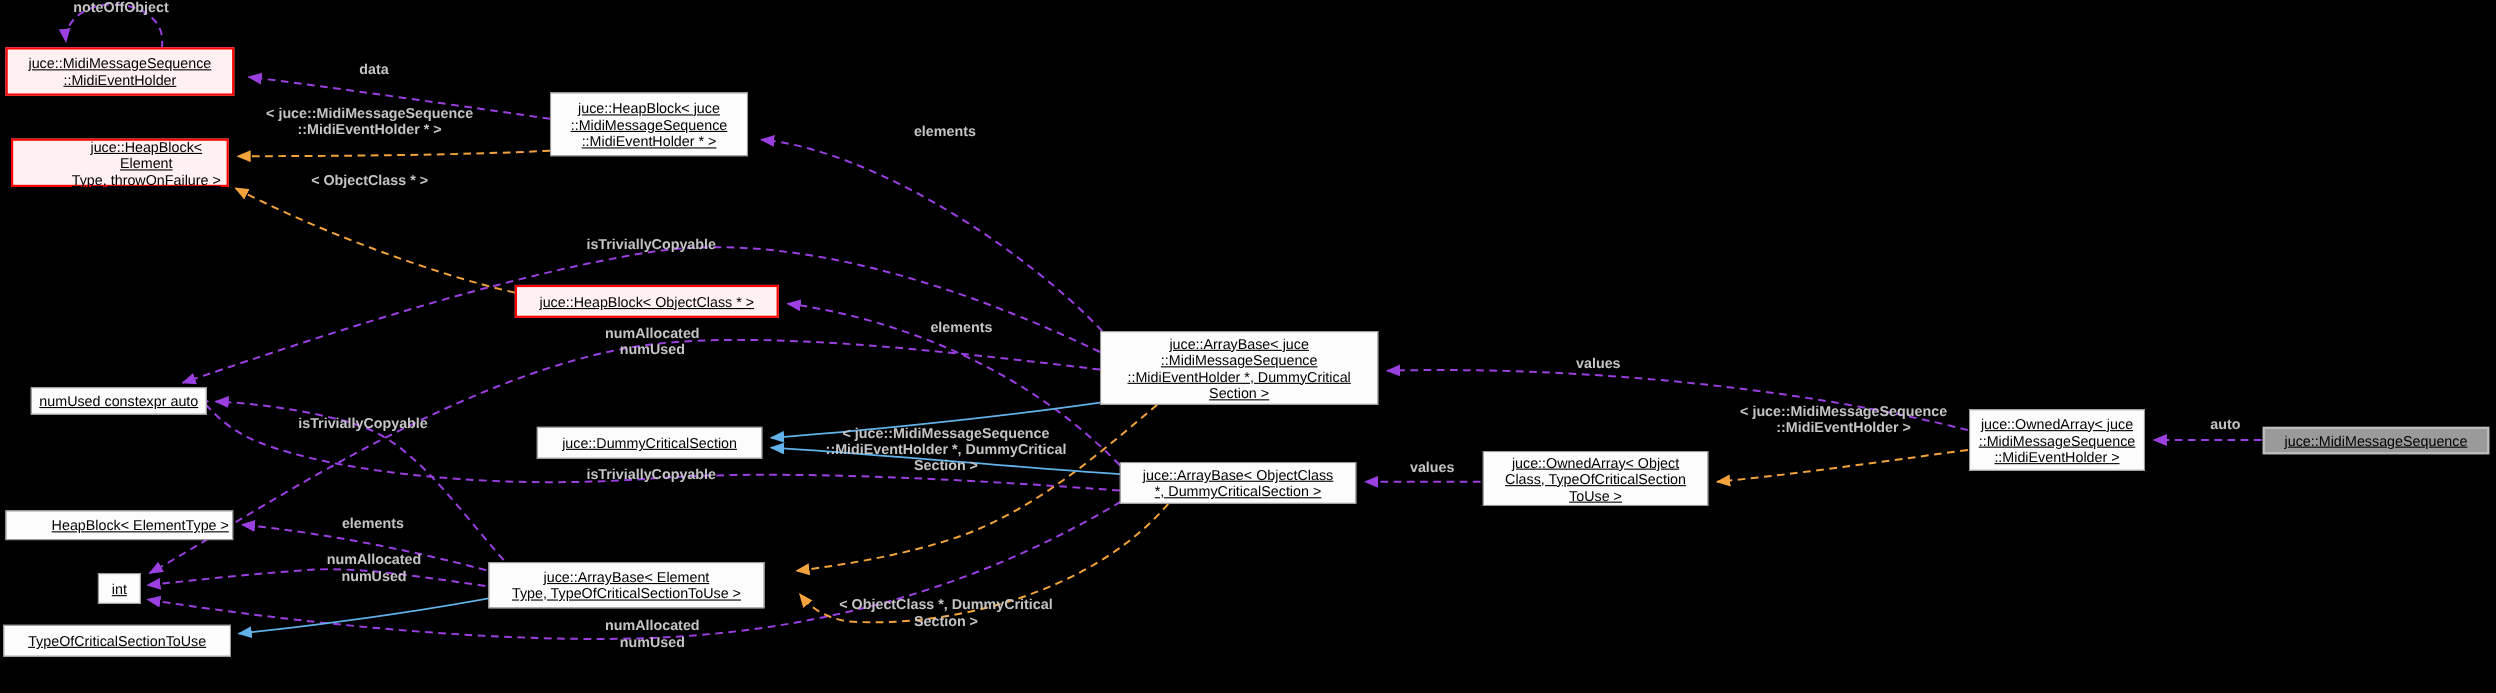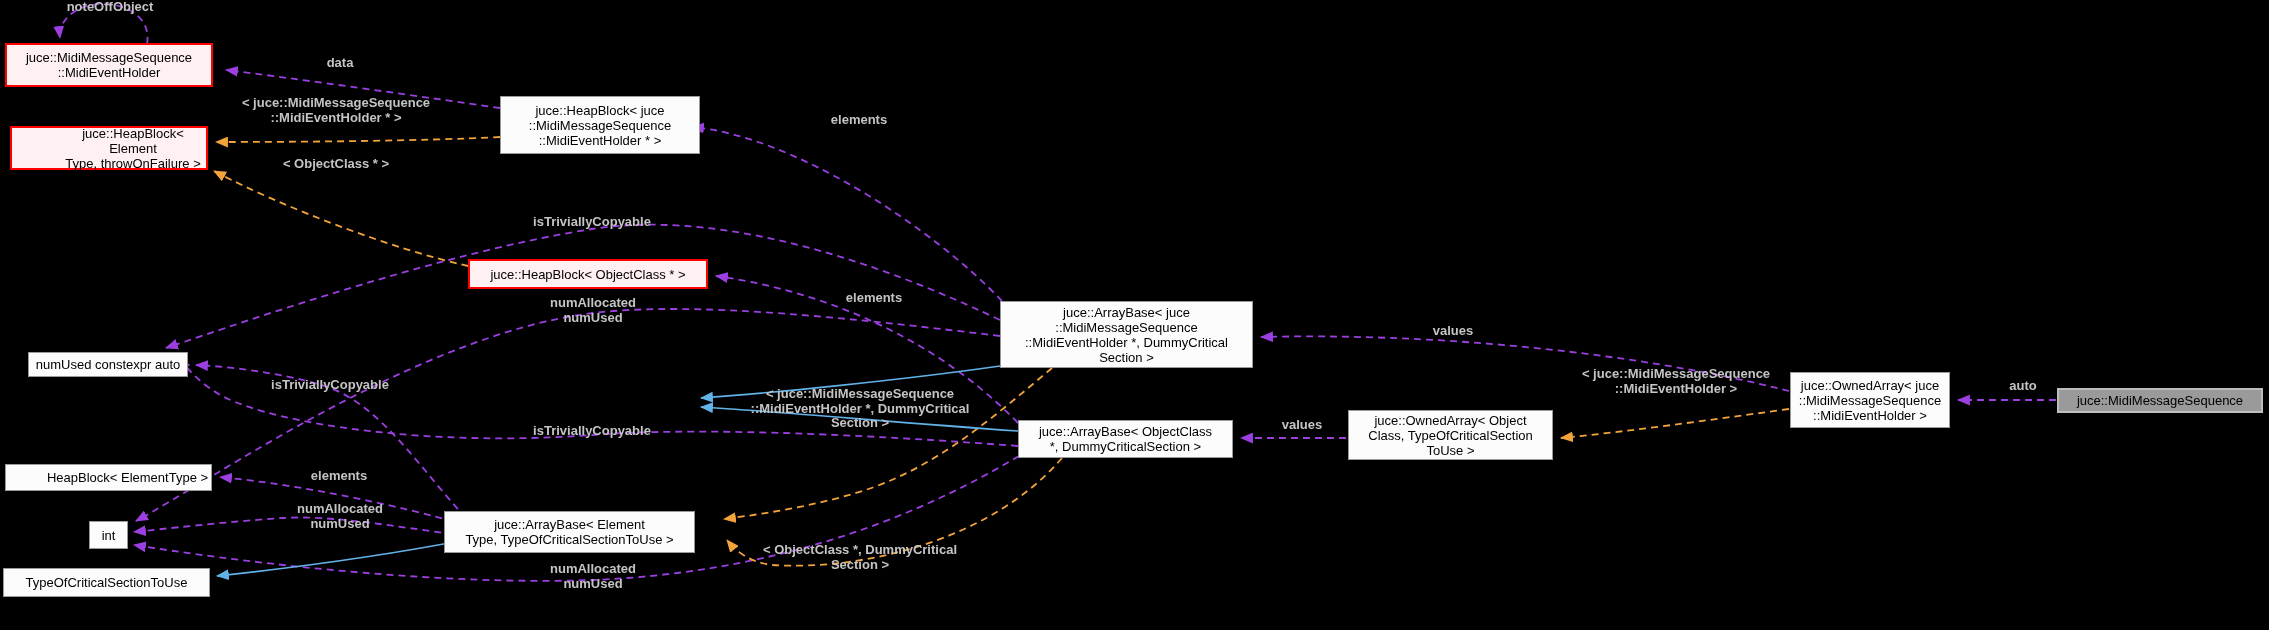--- a/index.html
+++ b/index.html
@@ -4,21 +4,21 @@
 <style>
   html,body{margin:0;padding:0;background:#000;}
   .stage{position:relative;width:2269px;height:630px;background:#000;overflow:hidden;
          font-family:"Liberation Sans","DejaVu Sans",sans-serif;}
   svg.edges{position:absolute;left:0;top:0;width:2269px;height:630px;}
   .pe{stroke:#9B3FE0;fill:none;stroke-width:1.8;stroke-dasharray:7 5;marker-end:url(#ap);}
   .oe{stroke:#F2A33C;fill:none;stroke-width:1.8;stroke-dasharray:7 5;marker-end:url(#ao);}
   .ce{stroke:#61B2E8;fill:none;stroke-width:1.6;marker-end:url(#ac);}
   .node{position:absolute;display:flex;align-items:center;justify-content:center;
         text-align:center;white-space:pre-line;font-size:13px;line-height:15px;
-        color:#000;background:#FCFCFC;border:1px solid #999;box-sizing:border-box;cursor:pointer;}
+        color:#000;background:#FCFCFC;border:1px solid #999;box-sizing:border-box;cursor:pointer;text-decoration:underline;}
   .node.red{background:#FFF1F1;border:2px solid #FF0000;}
   .node.current{background:#9A9A9A;border:2px solid #BDBDBD;}
   .elabel{position:absolute;transform:translateX(-50%);font-weight:bold;font-size:13px;
           line-height:14.5px;color:#C4C4C4;white-space:pre-line;text-align:center;}
 </style>
 </head>
 <body>
 
 <div class="stage">
 
@@ -58,25 +58,26 @@
 
     <path class="ce" d="M 1000,366 C 902,380 772,393 701,398"></path>
     <path class="ce" d="M 1018,431 C 902,423 772,411 701,407"></path>
     <path class="ce" d="M 465,540 C 382,556 282,569 217,576"></path>
   </svg>
 
   <div class="node red" style="left:5px;top:43px;width:208px;height:44px;">juce::MidiMessageSequence
 ::MidiEventHolder</div>
   <div class="node red" style="left:10px;top:126px;width:198px;height:44px;padding-left:48px;">juce::HeapBlock&lt; Element
 Type, throwOnFailure &gt;</div>
-  <div class="node" style="left:500px;top:96px;width:200px;height:58px;">juce::HeapBlock&lt; juce
+  <div class="node" style="left:500px;top:84px;width:180px;height:58px;">juce::HeapBlock&lt; juce
 ::MidiMessageSequence
 ::MidiEventHolder * &gt;</div>
   <div class="node red" style="left:468px;top:259px;width:240px;height:30px;">juce::HeapBlock&lt; ObjectClass * &gt;</div>
   <div class="node" style="left:28px;top:352px;width:160px;height:25px;">numUsed constexpr auto</div>
+  <div class="node" style="left:488px;top:388px;width:205px;height:29px;">juce::DummyCriticalSection</div>
   <div class="node" style="left:5px;top:464px;width:207px;height:27px;padding-left:38px;">HeapBlock&lt; ElementType &gt;</div>
   <div class="node" style="left:89px;top:521px;width:39px;height:28px;">int</div>
   <div class="node" style="left:444px;top:511px;width:251px;height:42px;">juce::ArrayBase&lt; Element
 Type, TypeOfCriticalSectionToUse &gt;</div>
   <div class="node" style="left:3px;top:568px;width:207px;height:29px;">TypeOfCriticalSectionToUse</div>
   <div class="node" style="left:1000px;top:301px;width:253px;height:67px;">juce::ArrayBase&lt; juce
 ::MidiMessageSequence
 ::MidiEventHolder *, DummyCritical
 Section &gt;</div>
   <div class="node" style="left:1018px;top:420px;width:215px;height:38px;">juce::ArrayBase&lt; ObjectClass

